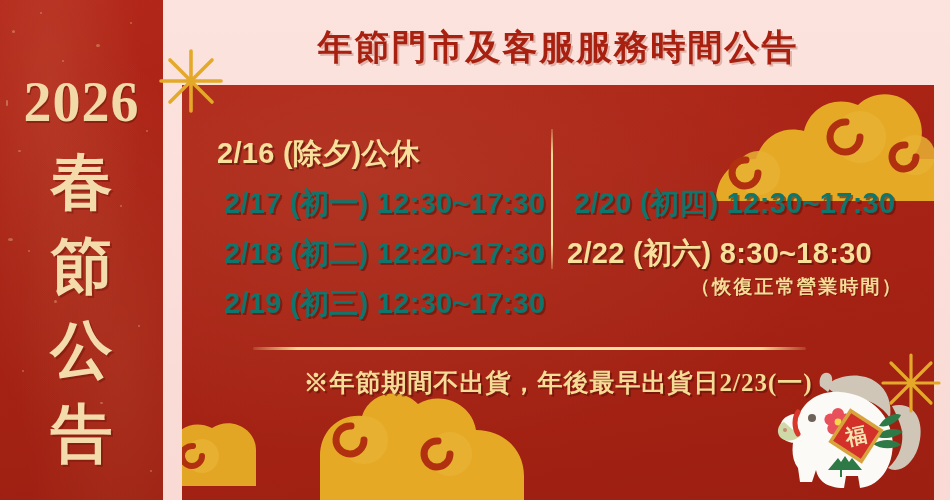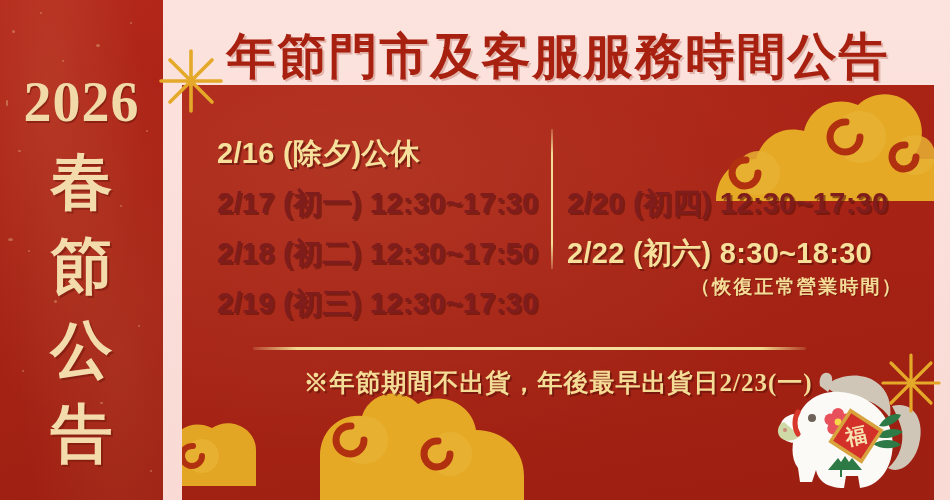--- a/index.html
+++ b/index.html
@@ -104,21 +104,21 @@
 
   
   .headline {
     position: absolute;
     left: 182px;
     top: 24px;
     width: 752px;
     text-align: center;
     font-family: "Liberation Serif", "DejaVu Serif", serif;
     font-weight: 700;
-    font-size: 49px;
+    font-size: 35px;
     letter-spacing: 2px;
     color: #A8200F;
     text-shadow: 2px 2px 0 rgba(150,60,40,.28);
     white-space: nowrap;
   }
 
   
   .schedule {
     position: absolute;
     left: 182px;
@@ -135,22 +135,23 @@
 
   .row {
     font-size: 29px;
     font-weight: 700;
     line-height: 50px;
     white-space: nowrap;
     letter-spacing: .3px;
     font-family: "Liberation Sans", "DejaVu Sans", sans-serif;
   }
   .row.white {
-    color: #7f1d1d;
+    color: #0f766e;
     text-shadow: 2px 2px 0 rgba(88,16,8,.55);
+    margin-left: 7px;
   }
   .row.gold {
     color: #F6E09B;
     text-shadow: 2px 2px 0 rgba(88,16,8,.6);
   }
   .row.spacer { visibility: hidden; }
 
   .note-small {
     font-size: 19px;
     font-weight: 700;
@@ -370,21 +371,21 @@
     </svg>
   </div>
 
   <div class="headline">年節門市及客服服務時間公告</div>
 
   <div class="schedule">
 
     <div class="col col-left">
       <div class="row gold">2/16 (除夕)公休</div>
       <div class="row white">2/17 (初一) 12:30~17:30</div>
-      <div class="row white">2/18 (初二) 12:30~17:50</div>
+      <div class="row white">2/18 (初二) 12:20~17:30</div>
       <div class="row white">2/19 (初三) 12:30~17:30</div>
     </div>
 
     <div class="col col-right">
       <div class="row spacer">&nbsp;</div>
       <div class="row white">2/20 (初四) 12:30~17:30</div>
       <div class="row gold">2/22 (初六)  8:30~18:30</div>
       <div class="note-small">（恢復正常營業時間）</div>
     </div>
   </div>

